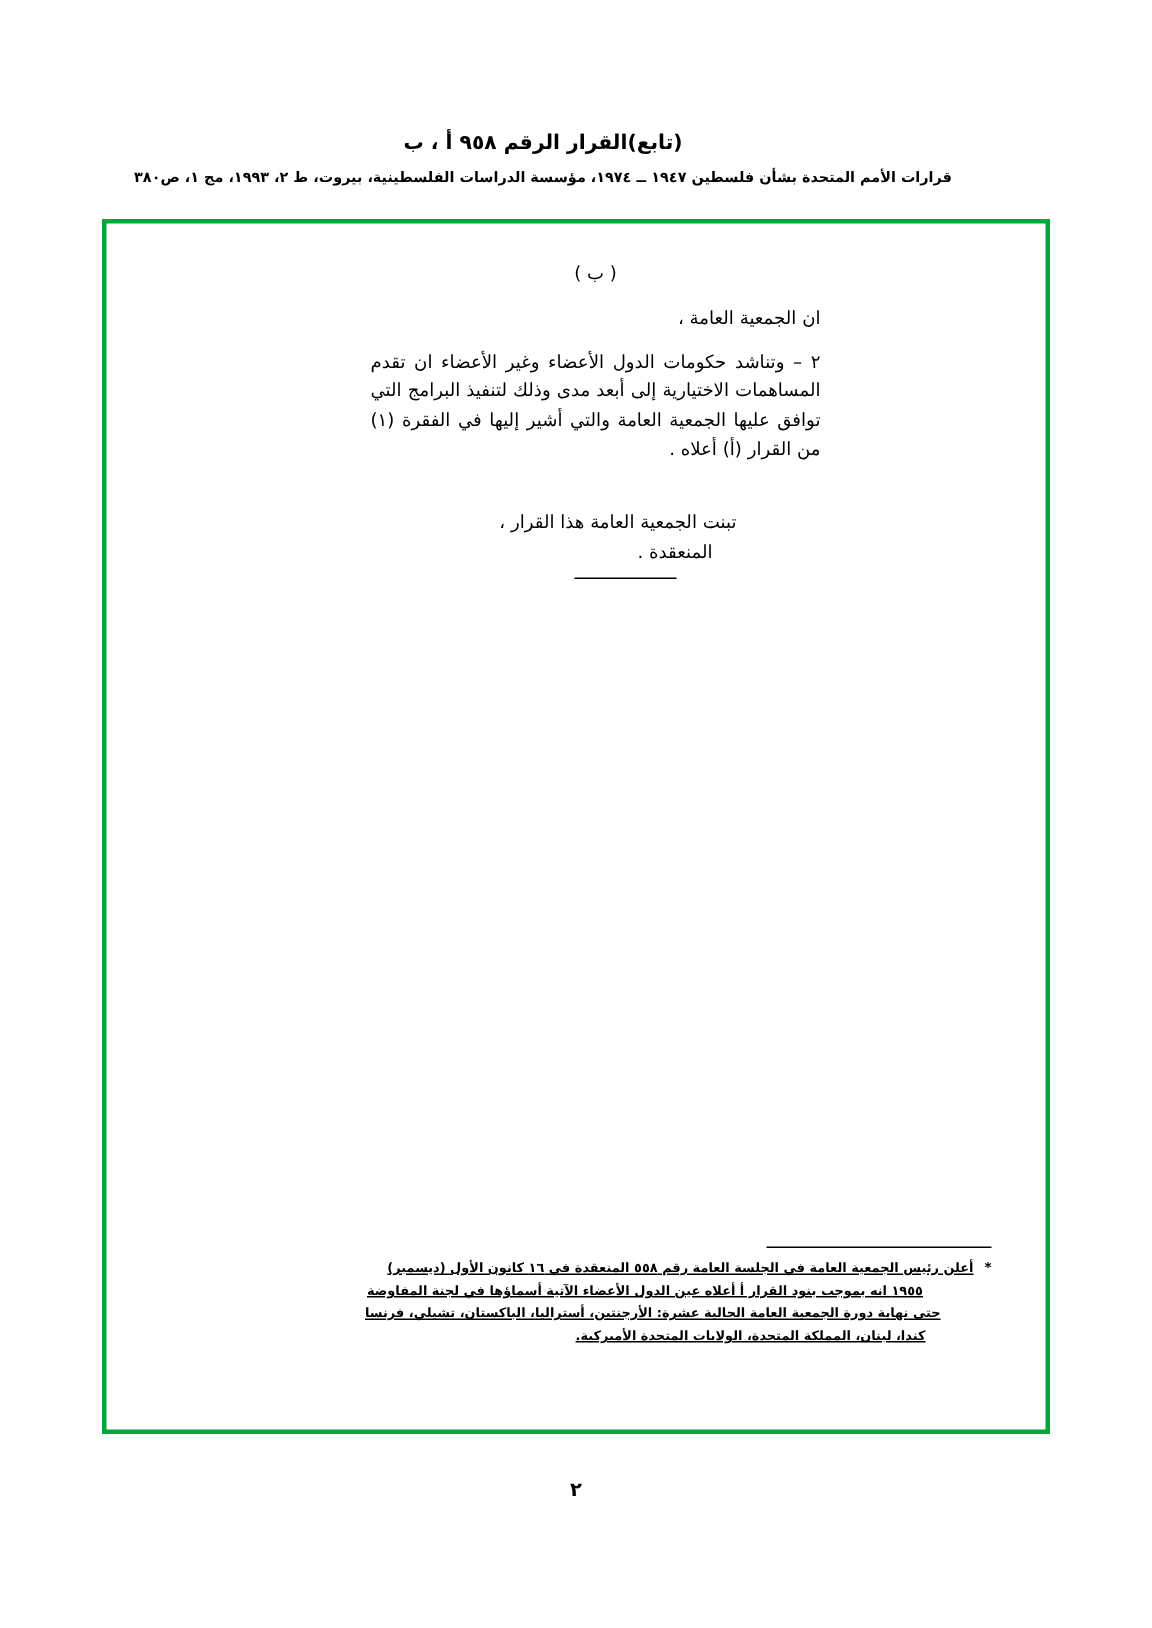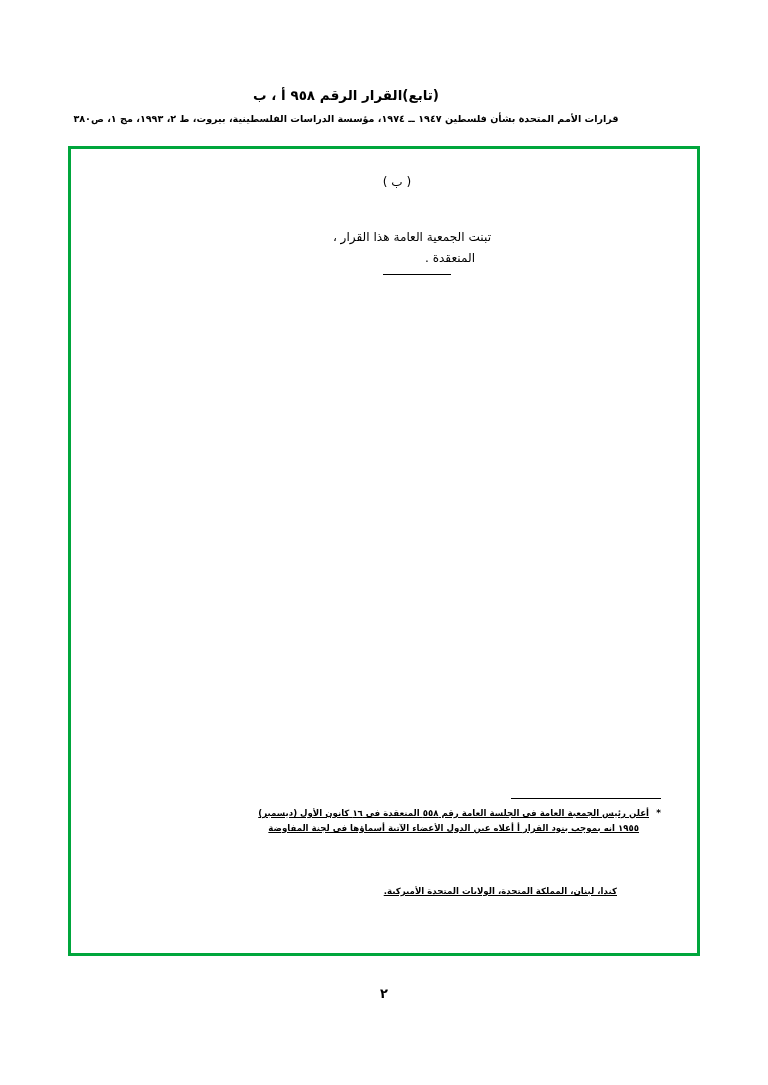--- a/index.html
+++ b/index.html
@@ -20,21 +20,21 @@
     position: relative;
     width: 768px;
     height: 1085px;
     box-sizing: border-box;
   }
 
   
   .doc-header {
     position: absolute;
     top: 86px;
-    left: 0;
+    left: 16px;
     width: 692px;
     text-align: center;
     direction: rtl;
   }
   .doc-header .title {
     font-size: 13.5px;
     font-weight: bold;
     letter-spacing: 0px;
     line-height: 1.4;
   }
@@ -76,21 +76,21 @@
     font-size: 12.1px;
     line-height: 1.62;
     margin: 0 0 9px 0;
     text-align: justify;
     text-justify: inter-word;
   }
   .para.lead {
     text-indent: 26px;
   }
   .closing {
-    margin-top: 38px;
+    margin-top: 28px;
     font-size: 12.1px;
     line-height: 1.7;
   }
   .closing .l1 { padding-right: 56px; }
   .closing .l2 { padding-right: 40px; }
   .closing .l3 { padding-right: 72px; }
 
   .short-rule {
     margin-top: 6px;
     margin-right: 96px;
@@ -122,23 +122,23 @@
   .footnote-body .star {
     position: absolute;
     right: 0;
     font-size: 9px;
   }
   .footnote-lines {
     padding-right: 12px;
     text-decoration: underline;
   }
   .fn-line { display: block; }
-  .fn-line.indent1 { padding-right: 10px; }
+  .fn-line.indent1 { padding-right: 10px; text-align: center; }
   .fn-line.indent2 { padding-right: 22px; }
-  .fn-line.indent3 { padding-right: 32px; margin-top: 48px; }
+  .fn-line.indent3 { padding-right: 32px; }
 
   
   .page-number {
     position: absolute;
     top: 986px;
     left: 0;
     width: 768px;
     text-align: center;
     font-size: 13px;
     font-weight: bold;
@@ -152,36 +152,39 @@
   <div class="doc-header">
     <div class="title">(تابع)القرار الرقم ٩٥٨ أ ، ب</div>
     <div class="subtitle">قرارات الأمم المتحدة بشأن فلسطين ١٩٤٧ ــ ١٩٧٤، مؤسسة الدراسات الفلسطينية، بيروت، ط ٢، ١٩٩٣، مج ١، ص٣٨٠</div>
   </div>
 
   <div class="frame">
 
     <div class="body-block">
       <div class="section-mark">( ب )</div>
 
+      <p class="para">ان الجمعية العامة ،</p>
+      <p class="para">٢ – وتناشد حكومات الدول الأعضاء وغير الأعضاء ان تقدم المساهمات الاختيارية إلى أبعد مدى وذلك لتنفيذ البرامج التي توافق عليها الجمعية العامة والتي أشير إليها في الفقرة (١) من القرار (أ) أعلاه .</p>
 
       <div class="closing">
         <div class="l1">تبنت الجمعية العامة هذا القرار ،</div>
         <div class="l3">المنعقدة .</div>
       </div>
 
       <div class="short-rule"></div>
     </div>
 
     <div class="footnote">
       <div class="footnote-rule"></div>
       <div class="footnote-body">
         <span class="star">*</span>
         <div class="footnote-lines">
           <span class="fn-line">أعلن رئيس الجمعية العامة في الجلسة العامة رقم ٥٥٨ المنعقدة في ١٦ كانون الأول (ديسمبر)</span>
           <span class="fn-line indent1">١٩٥٥ انه بموجب بنود القرار أ أعلاه عين الدول الأعضاء الآتية أسماؤها في لجنة المفاوضة</span>
+          <span class="fn-line indent2">حتى نهاية  دورة الجمعية العامة الحالية عشرة: الأرجنتين، أستراليا، الباكستان، تشيلي، فرنسا</span>
           <span class="fn-line indent3">كندا، لبنان، المملكة المتحدة، الولايات المتحدة الأميركية.</span>
         </div>
       </div>
     </div>
 
   </div>
 
   <div class="page-number">٢</div>
 
 </div>

